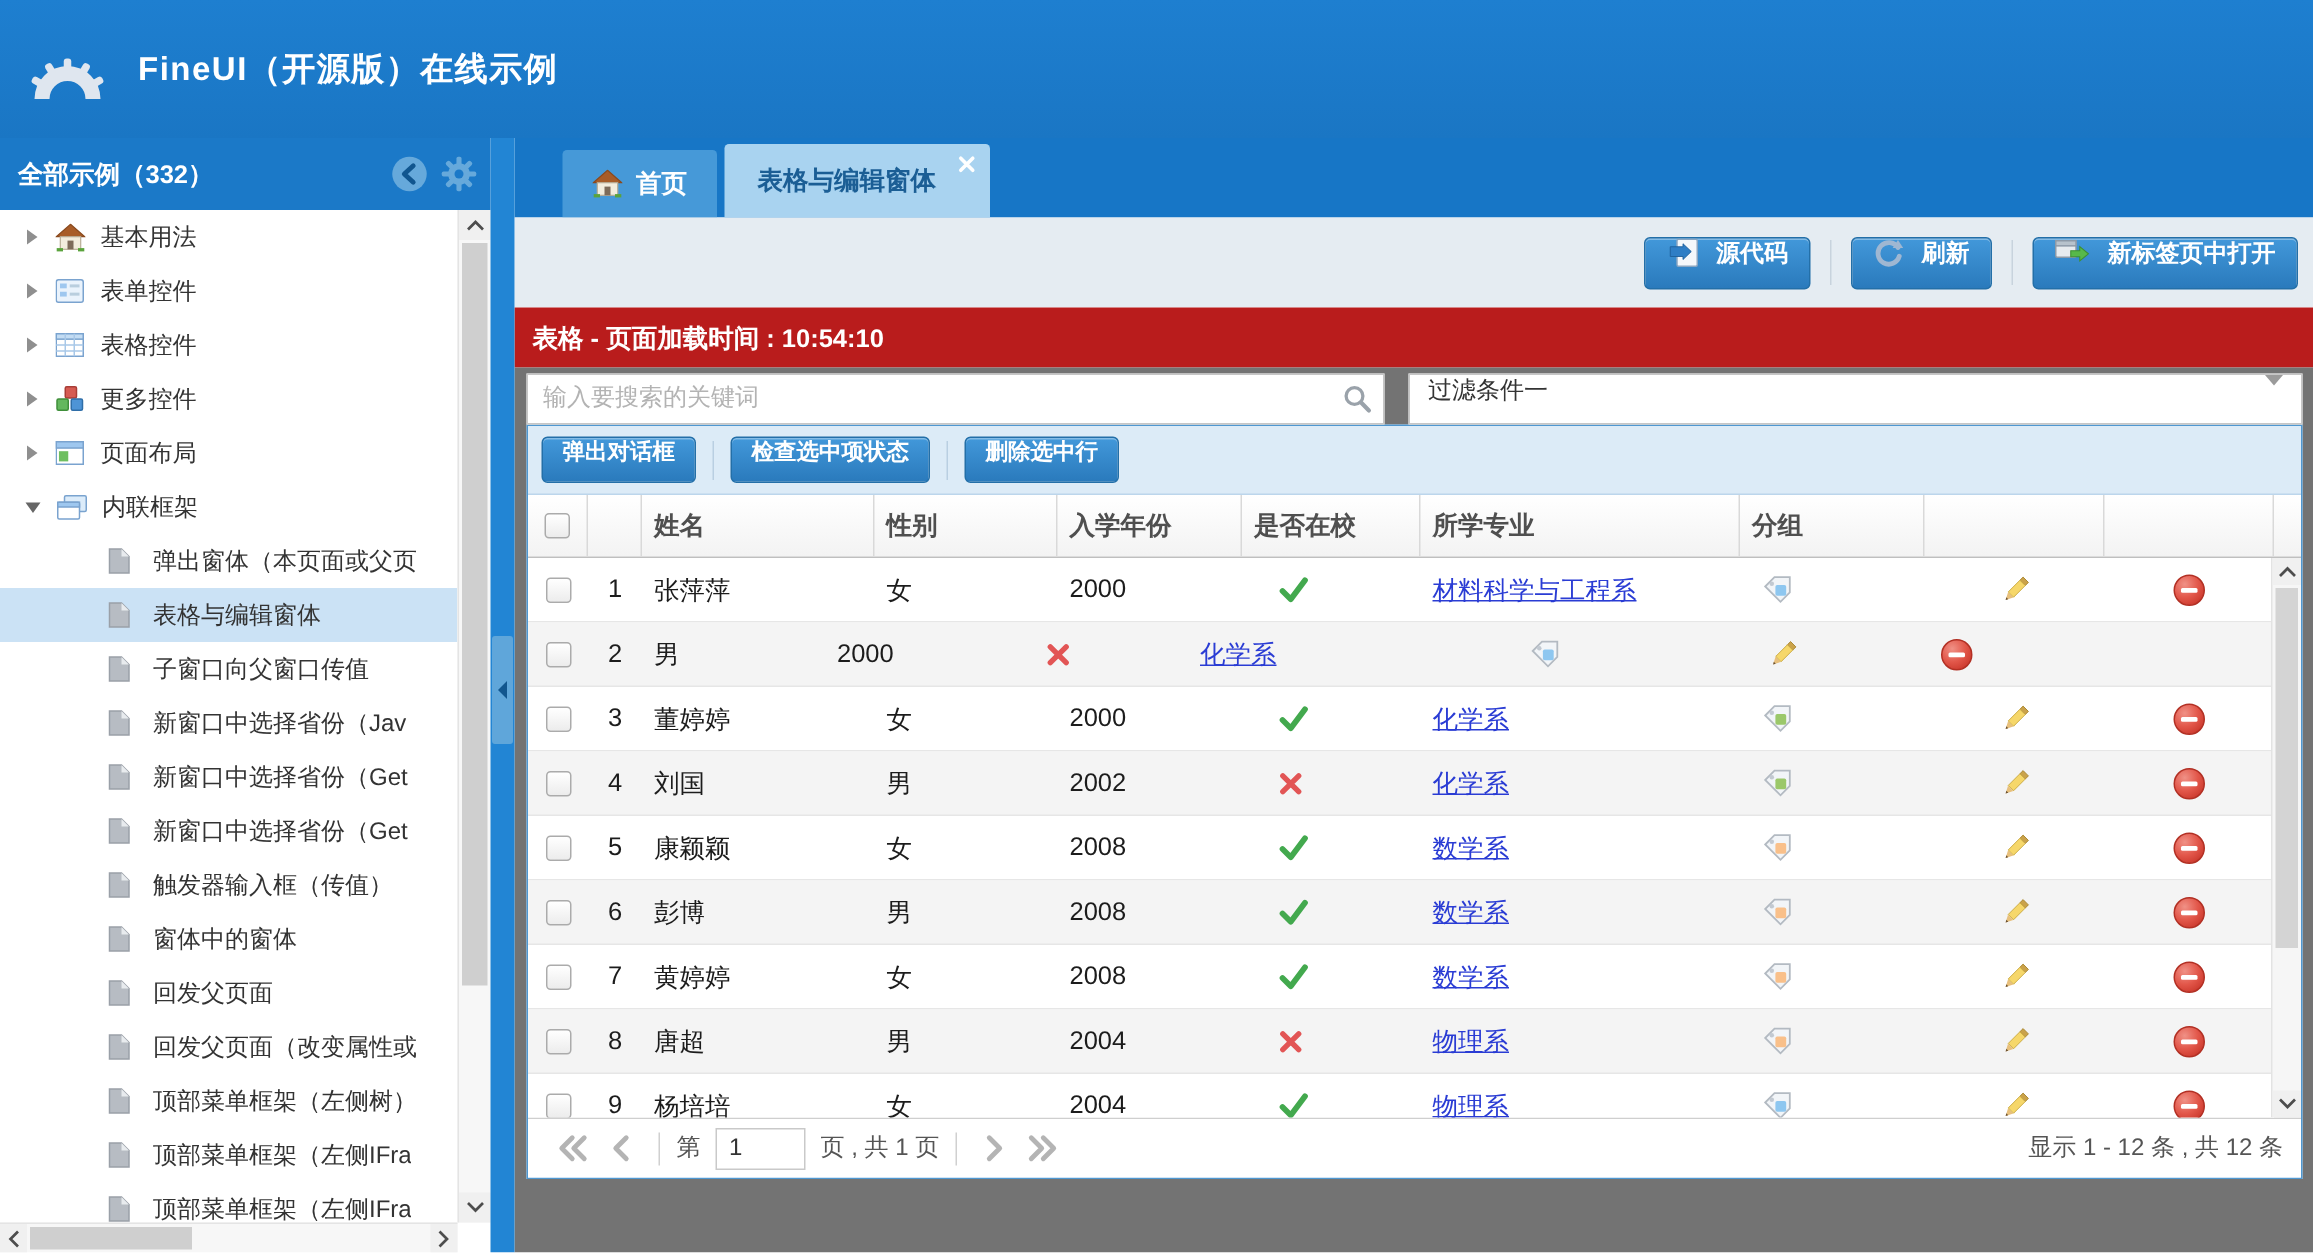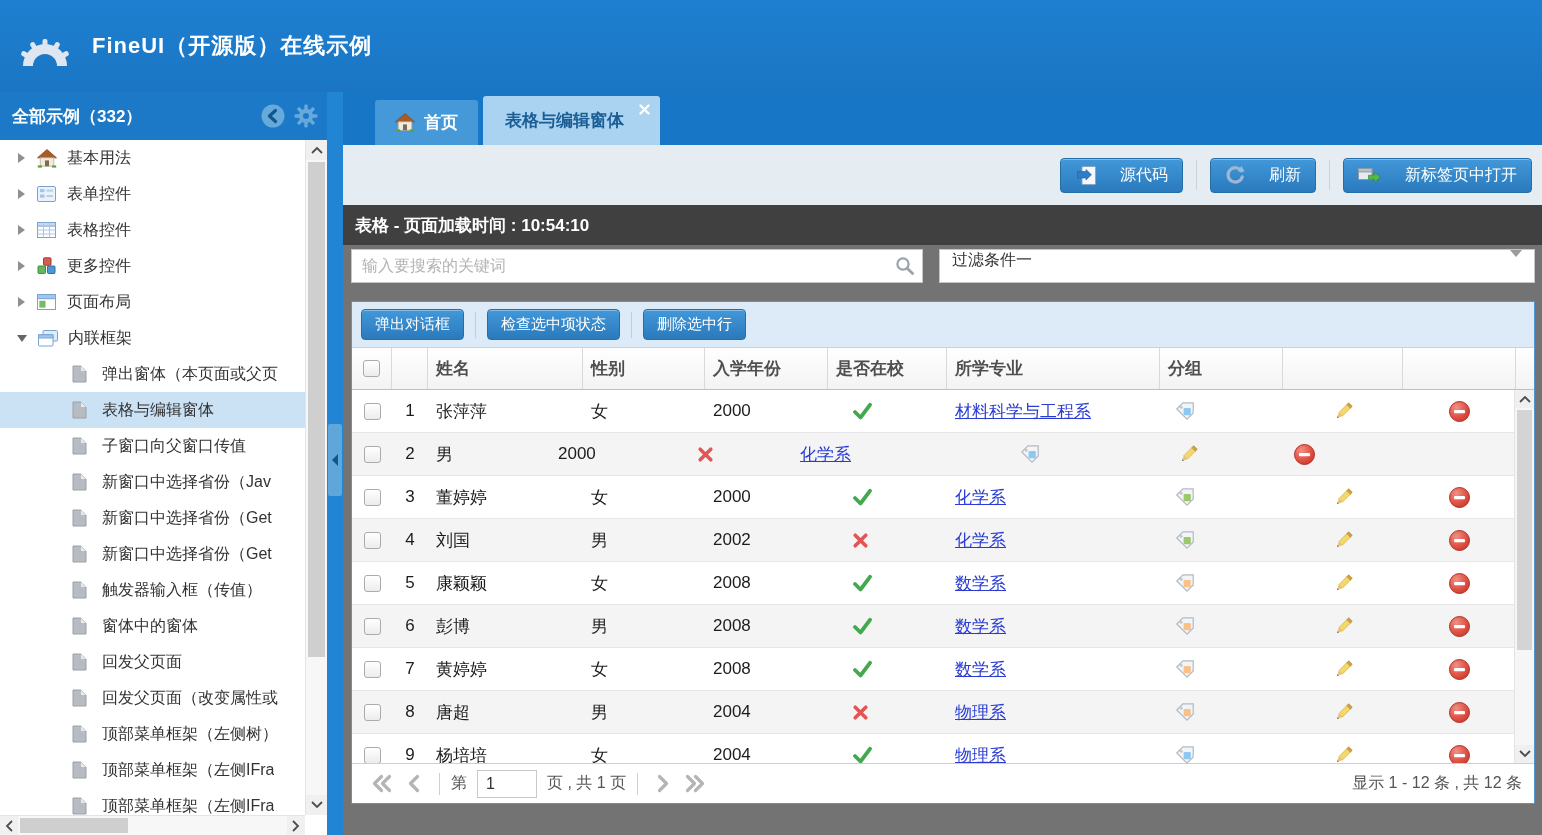--- a/index.html
+++ b/index.html
@@ -39,37 +39,37 @@
   .splitter-handle{position:absolute;top:332px;height:72px;left:1px;right:1px;background:#5fa6da;border-radius:2px;display:flex;align-items:center;justify-content:center}
   .splitter-arrow{width:0;height:0;border-right:6px solid #11568f;border-top:6px solid transparent;border-bottom:6px solid transparent}
   
   .main{flex:1;display:flex;flex-direction:column;min-width:0}
   .tabbar{height:53px;background:#1776c6;display:flex;align-items:flex-end;padding-left:32px}
   .tab{display:flex;align-items:center;border-radius:3px 3px 0 0;margin-right:5px;font-size:17px;font-weight:bold;cursor:pointer}
   .tab-home{height:45px;background:#4699d8;color:#fff;padding:0 20px;gap:9px}
   .tab-active{height:49px;background:#a9d3f0;color:#1b5e95;padding:0 36px 0 22px;position:relative}
   .tab-close{position:absolute;top:5px;right:8px;width:14px;height:14px;cursor:pointer}
   .toolbar{height:60px;background:#e5ecf2;display:flex;align-items:center;justify-content:flex-end;padding-right:10px}
-  .btn{display:inline-flex;align-items:center;gap:24px;background:linear-gradient(180deg,#4298da,#2a7abc);
-       border:1px solid #236fa8;border-radius:4px;color:#fff;font-weight:normal;cursor:pointer;
+  .btn{display:inline-flex;gap:12px;background:linear-gradient(180deg,#4298da,#2a7abc);
+       border:1px solid #236fa8;border-radius:4px;color:#fff;font-weight:bold;cursor:pointer;
        box-shadow:inset 0 1px 0 rgba(255,255,255,.35)}
   .btn-top{height:35px;padding:0 14px;font-size:16px}
   .tb-sep{width:1px;height:30px;background:#c8d3dd;margin:0 13px}
-  .panel-title{height:40px;background:#404040;color:#fff;font-size:17px;font-weight:bold;display:flex;align-items:center;padding-left:12px}
+  .panel-title{height:40px;background:#b91c1c;color:#fff;font-size:17px;font-weight:bold;display:flex;align-items:center;padding-left:12px}
   .content{flex:1;background:#737373;padding:4px 7px 0 8px}
   
   .search-row{display:flex;height:34px}
   .search-box{width:572px;position:relative;border:1px solid #c6c6c6;background:#fff;margin-right:16px}
   .search-box input{width:100%;height:100%;border:none;outline:none;font-size:16px;padding:0 34px 0 10px;color:#333;background:transparent;font-family:inherit}
   .search-box input::placeholder{color:#b3b3b3}
   .search-mag{position:absolute;right:7px;top:6px;width:20px;height:20px;cursor:pointer}
   .filter-box{flex:1;border:1px solid #c6c6c6;display:flex;padding:0 12px;font-size:16px;color:#333;cursor:pointer;background:#fff}
   .filter-caret{margin-left:auto;width:0;height:0;border-top:7px solid #9b9b9b;border-left:6px solid transparent;border-right:6px solid transparent}
   
-  .grid{margin-top:18px;border:1px solid #4e97d1;background:#fff}
+  .grid{border:1px solid #4e97d1;background:#fff}
   .grid-toolbar{height:46px;background:#dcebf7;border-bottom:1px solid #bcd6ec;display:flex;align-items:center;padding-left:9px}
   .btn-grid{height:31px;padding:0 13px;font-size:15px}
   .gt-sep{width:1px;height:26px;background:#b9cfe2;margin:0 11px}
   .grid-header{display:flex;height:42px;background:linear-gradient(180deg,#ffffff,#f3f3f3);border-bottom:1px solid #bfbfbf;font-weight:bold;color:#4f4f4f;font-size:17px}
   .gh{display:flex;align-items:center;padding-left:8px;border-right:1px solid #d9d9d9;flex:none}
   .gh-fill{flex:1;border-right:none}
   .cw0{width:40px}.cw1{width:36px}.cw2{width:155px}.cw3{width:122px}.cw4{width:123px}
   .cw5{width:119px}.cw6{width:213px}.cw7{width:123px}.cw8{width:120px}.cw9{width:113px}
   .ccenter{justify-content:center !important;padding-left:0 !important}
   .grid-body{position:relative;height:373px;overflow:hidden;font-size:17px;color:#1c1c1c}

